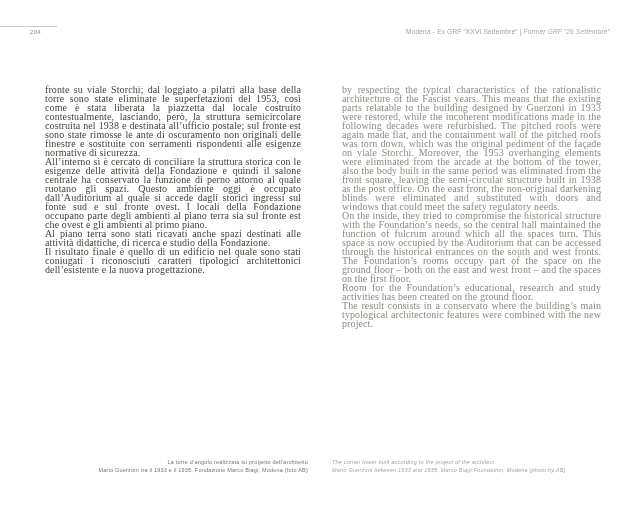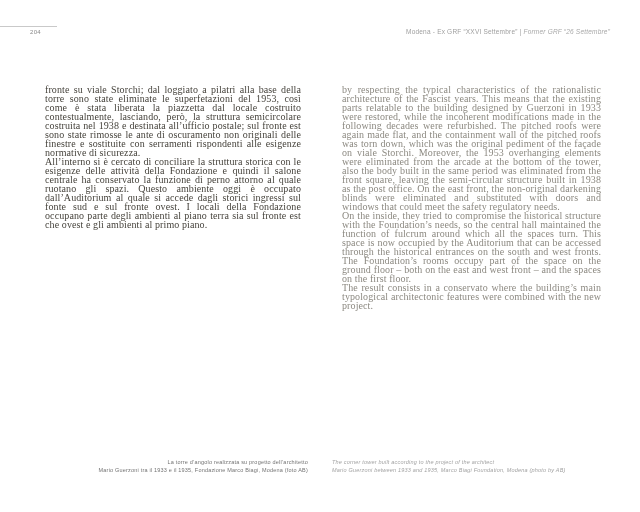--- a/index.html
+++ b/index.html
@@ -101,25 +101,28 @@
 
   <div class="page-number">204</div>
 
   <div class="running-header">
     <span>Modena - Ex GRF “XXVI Settembre” | </span><span class="italic">Former GRF “26 Settembre”</span>
   </div>
 
   <div class="col col-left">
     <p>fronte su viale Storchi; dal loggiato a pilatri alla base della torre sono state eliminate le superfetazioni del 1953, così come è stata liberata la piazzetta dal locale costruito contestualmente, lasciando, però, la struttura semicircolare costruita nel 1938 e destinata all’ufficio postale; sul fronte est sono state rimosse le ante di oscuramento non originali delle finestre e sostituite con serramenti rispondenti alle esigenze normative di sicurezza.</p>
     <p>All’interno si è cercato di conciliare la struttura storica con le esigenze delle attività della Fondazione e quindi il salone centrale ha conservato la funzione di perno attorno al quale ruotano gli spazi. Questo ambiente oggi è occupato dall’Auditorium al quale si accede dagli storici ingressi sul fonte sud e sul fronte ovest. I locali della Fondazione occupano parte degli ambienti al piano terra sia sul fronte est che ovest e gli ambienti al primo piano.</p>
+    <p>Al piano terra sono stati ricavati anche spazi destinati alle attività didattiche, di ricerca e studio della Fondazione.</p>
+    <p>Il risultato finale è quello di un edificio nel quale sono stati coniugati i riconosciuti caratteri tipologici architettonici dell’esistente e la nuova progettazione.</p>
   </div>
 
   <div class="col col-right">
     <p>by respecting the typical characteristics of the rationalistic architecture of the Fascist years. This means that the existing parts relatable to the building designed by Guerzoni in 1933 were restored, while the incoherent modifications made in the following decades were refurbished. The pitched roofs were again made flat, and the containment wall of the pitched roofs was torn down, which was the original pediment of the façade on viale Storchi. Moreover, the 1953 overhanging elements were eliminated from the arcade at the bottom of the tower, also the body built in the same period was eliminated from the front square, leaving the semi-circular structure built in 1938 as the post office. On the east front, the non-original darkening blinds were eliminated and substituted with doors and windows that could meet the safety regulatory needs.</p>
     <p>On the inside, they tried to compromise the historical structure with the Foundation’s needs, so the central hall maintained the function of fulcrum around which all the spaces turn. This space is now occupied by the Auditorium that can be accessed through the historical entrances on the south and west fronts. The Foundation’s rooms occupy part of the space on the ground floor – both on the east and west front – and the spaces on the first floor.</p>
+    <p>Room for the Foundation’s educational, research and study activities has been created on the ground floor.</p>
     <p>The result consists in a conservato where the building’s main typological architectonic features were combined with the new project.</p>
   </div>
 
   <div class="caption caption-left">
     <div>La torre d’angolo realizzata su progetto dell’architetto</div>
     <div>Mario Guerzoni tra il 1933 e il 1935, Fondazione Marco Biagi, Modena (foto AB)</div>
   </div>
 
   <div class="caption caption-right">
     <div>The corner tower built according to the project of the architect</div>

